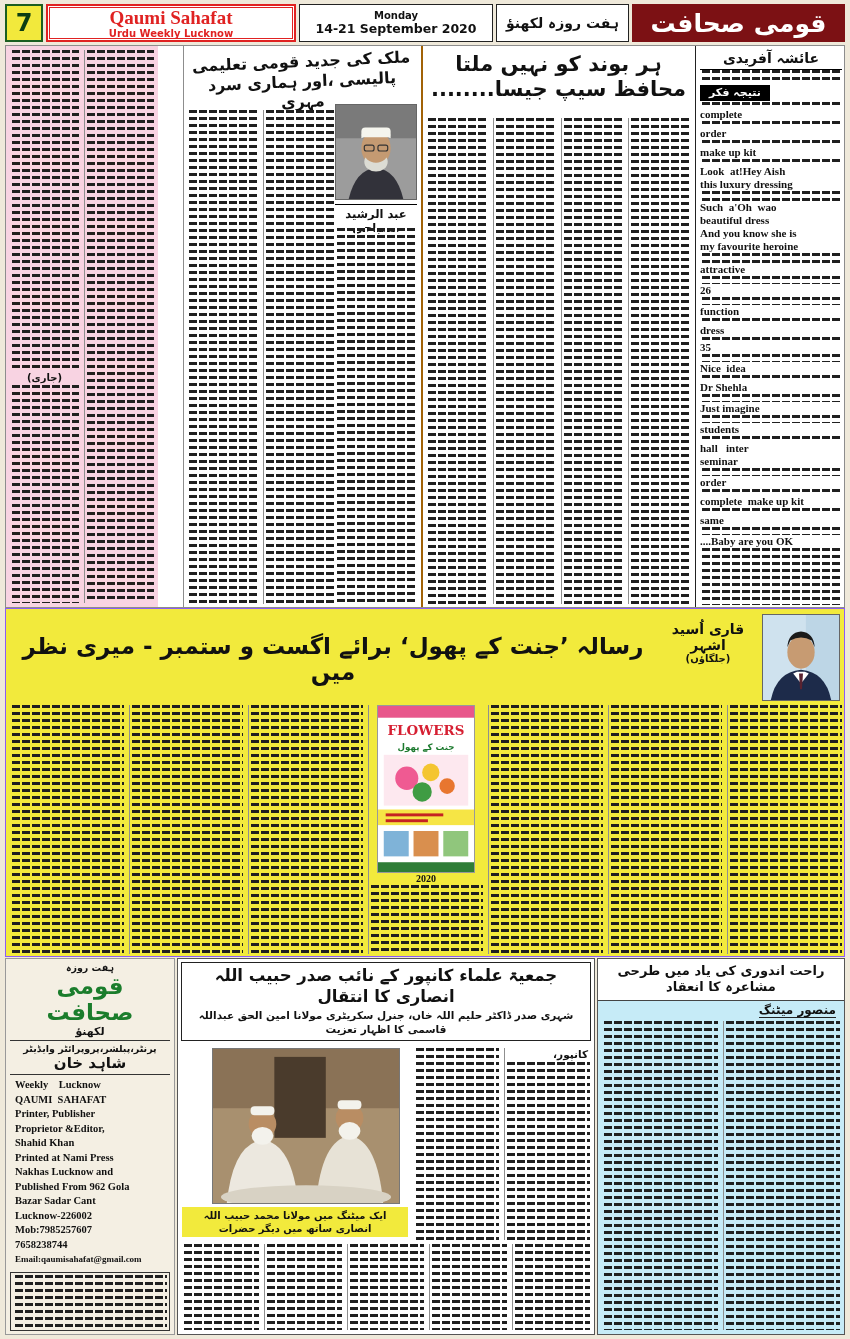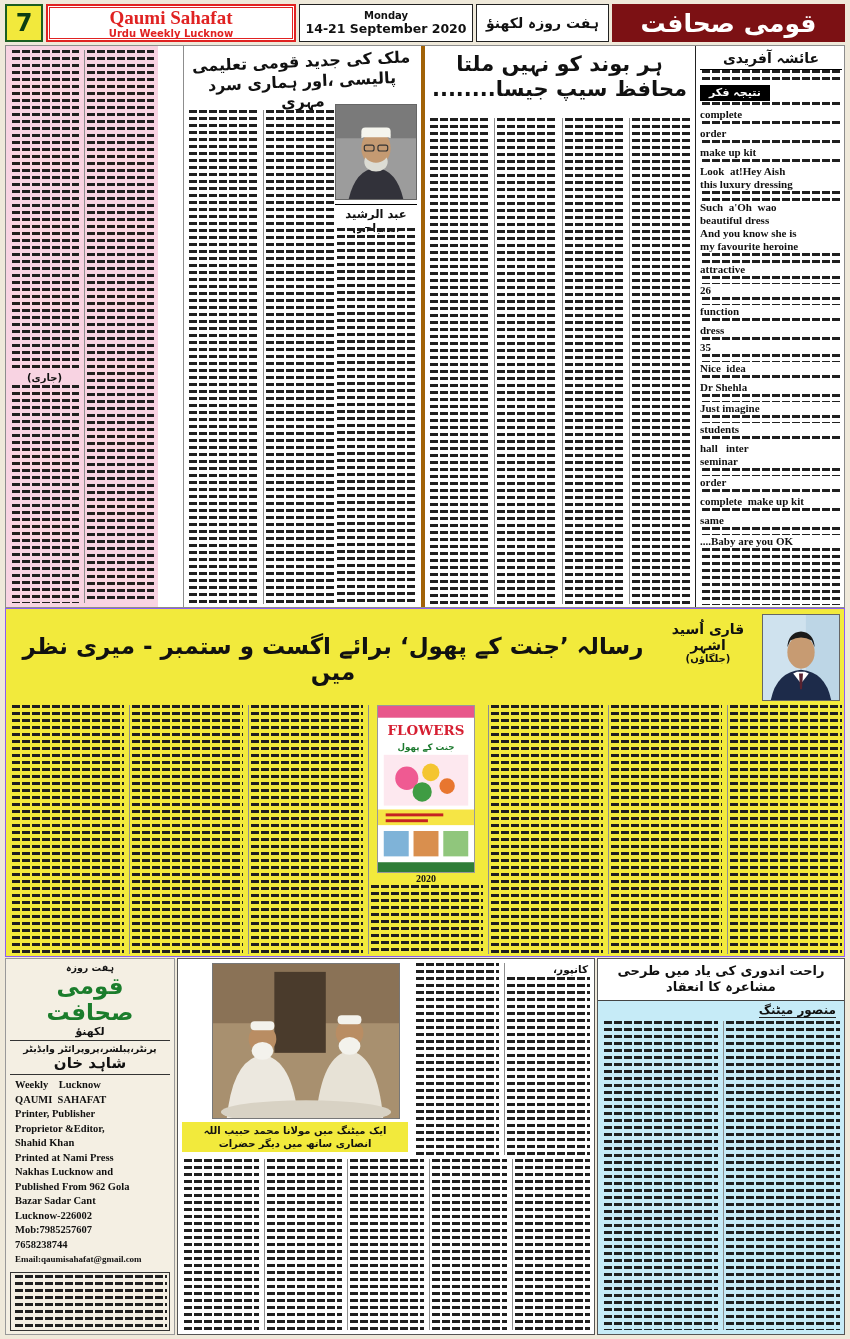--- a/index.html
+++ b/index.html
@@ -26,35 +26,35 @@
   .cols > * { flex:1; border-left:1px solid #8f8f8f; min-width:0; }
   .cols > *:first-child { border-left:none; }
 
   
   .hdr { position:absolute; left:5px; top:4px; width:840px; height:38px; display:flex; gap:3px; }
   .hdr > div { height:38px; }
   .pnbox { width:38px; background:#f2e93c; border:2px solid #1b5e20; color:#0b3d12; font-weight:800; font-size:24px; display:flex; align-items:center; justify-content:center; }
   .enbox { width:250px; background:#fff; border:2px solid var(--accent-red,#e02222); box-shadow:inset 0 0 0 1px #fff, inset 0 0 0 2px var(--accent-red,#e02222); display:flex; flex-direction:column; align-items:center; justify-content:center; }
   .enbox .t1 { color:var(--accent-red,#e02222); font-weight:800; font-size:19px; line-height:20px; font-family:"Liberation Serif",serif; }
   .enbox .t2 { color:var(--accent-red,#e02222); font-weight:700; font-size:10px; line-height:11px;text-align:right; }
-  .datebox { width:174px; background:#fff; border:1px solid #222; display:flex; flex-direction:column; align-items:center; justify-content:center; }
+  .datebox { width:194px; background:#fff; border:1px solid #222; display:flex; flex-direction:column; align-items:center; justify-content:center; }
   .datebox .d1 { font-size:10px; font-weight:700; line-height:12px; }
   .datebox .d2 { font-size:12.5px; font-weight:800; line-height:14px; }
   .wkbox { width:133px; background:#fff; border:1px solid #222; display:flex; align-items:center; justify-content:center; font-weight:800; font-size:14px; }
   .mastbox { flex:1; background:var(--masthead-bg,#7c1114); color:#fff; display:flex; align-items:center; justify-content:center; font-weight:800; font-size:25px; }
 
   
   .sec1 { position:absolute; left:5px; top:45px; width:840px; height:563px; background:#fff; border:1px solid #8d8d8d; overflow:hidden; }
   .pinkcol { position:absolute; left:0; top:0; width:152px; height:561px; background:var(--pink-bg,#f8d3e2); padding:4px; }
   .marker { font-size:10px; font-weight:800; text-align:center; height:14px; line-height:14px; }
   .midcol { position:absolute; left:177px; top:0; width:237px; height:561px; border-left:1px solid #8d8d8d; }
   .mid-headline { position:absolute; left:4px; right:4px; top:6px; font-size:16px; line-height:1.25; font-weight:800; transform:rotate(-2.5deg); }
   .portrait { border:1px solid #666; background:#fff; overflow:hidden; }
   .pname { font-size:11.5px; font-weight:800; border-top:1px solid #000; border-bottom:1px solid #000; padding:2px 0; }
-  .fourcol { position:absolute; left:415px; top:0; width:273px; height:561px; border-left:4px solid #a16207; }
+  .fourcol { position:absolute; left:415px; top:0; width:273px; height:561px; border-left:2px solid #a16207; }
   .big-headline { padding:6px 6px 4px; font-size:21px; line-height:1.2; font-weight:800; }
   .fourcols { position:absolute; left:3px; right:3px; top:72px; bottom:3px; }
   .rightcol { position:absolute; left:689px; top:0; width:151px; height:561px; border-left:1px solid #222; padding:2px 4px; display:flex; flex-direction:column; overflow:hidden; }
   .author1 { font-size:14px; font-weight:800; text-align:center; border-bottom:1px solid #000; padding:2px 0 3px; }
   .snips { flex:1; display:flex; flex-direction:column; overflow:hidden; }
   .en { font-family:"Liberation Serif",serif; font-weight:700; font-size:11px; line-height:13px; text-align:left; white-space:pre; }
   .kicker-row { padding:1px 0; }
   .kicker { display:inline-block; background:#000; color:#fff; font-size:11px; font-weight:800; padding:1px 9px 2px; }
   .sp { flex:0 0 auto; }
 
@@ -298,20 +298,24 @@
       <div>Mob:7985257607</div>
       <div>7658238744</div>
       <div>Email:qaumisahafat@gmail.com</div>
     </div>
     <div class="note-box">
       <div class="sim" style="height:100%"></div>
     </div>
   </div>
 
   <div class="midart">
+    <div class="head-box">
+      <div class="obit-h1 rtl">جمعیۃ علماء کانپور کے نائب صدر حبیب اللہ انصاری کا انتقال</div>
+      <div class="obit-h2 rtl">شہری صدر ڈاکٹر حلیم اللہ خاں، جنرل سکریٹری مولانا امین الحق عبداللہ قاسمی کا اظہار تعزیت</div>
+    </div>
     <div class="obit-body">
       <div class="photo3">
         <svg viewBox="0 0 188 156" width="186" height="154" preserveAspectRatio="none">
           <rect width="188" height="156" fill="#a8906f"></rect>
           <rect width="188" height="60" fill="#8a7256"></rect>
           <rect x="62" y="8" width="52" height="82" fill="#4a3b2c"></rect>
           <path d="M14 156 Q20 96 50 92 Q80 96 86 156 Z" fill="#ece8df"></path>
           <circle cx="50" cy="76" r="14" fill="#b98d63"></circle>
           <ellipse cx="50" cy="88" rx="11" ry="9" fill="#f3f2ec"></ellipse>
           <rect x="38" y="58" width="24" height="9" rx="4" fill="#f3f2ec"></rect>

